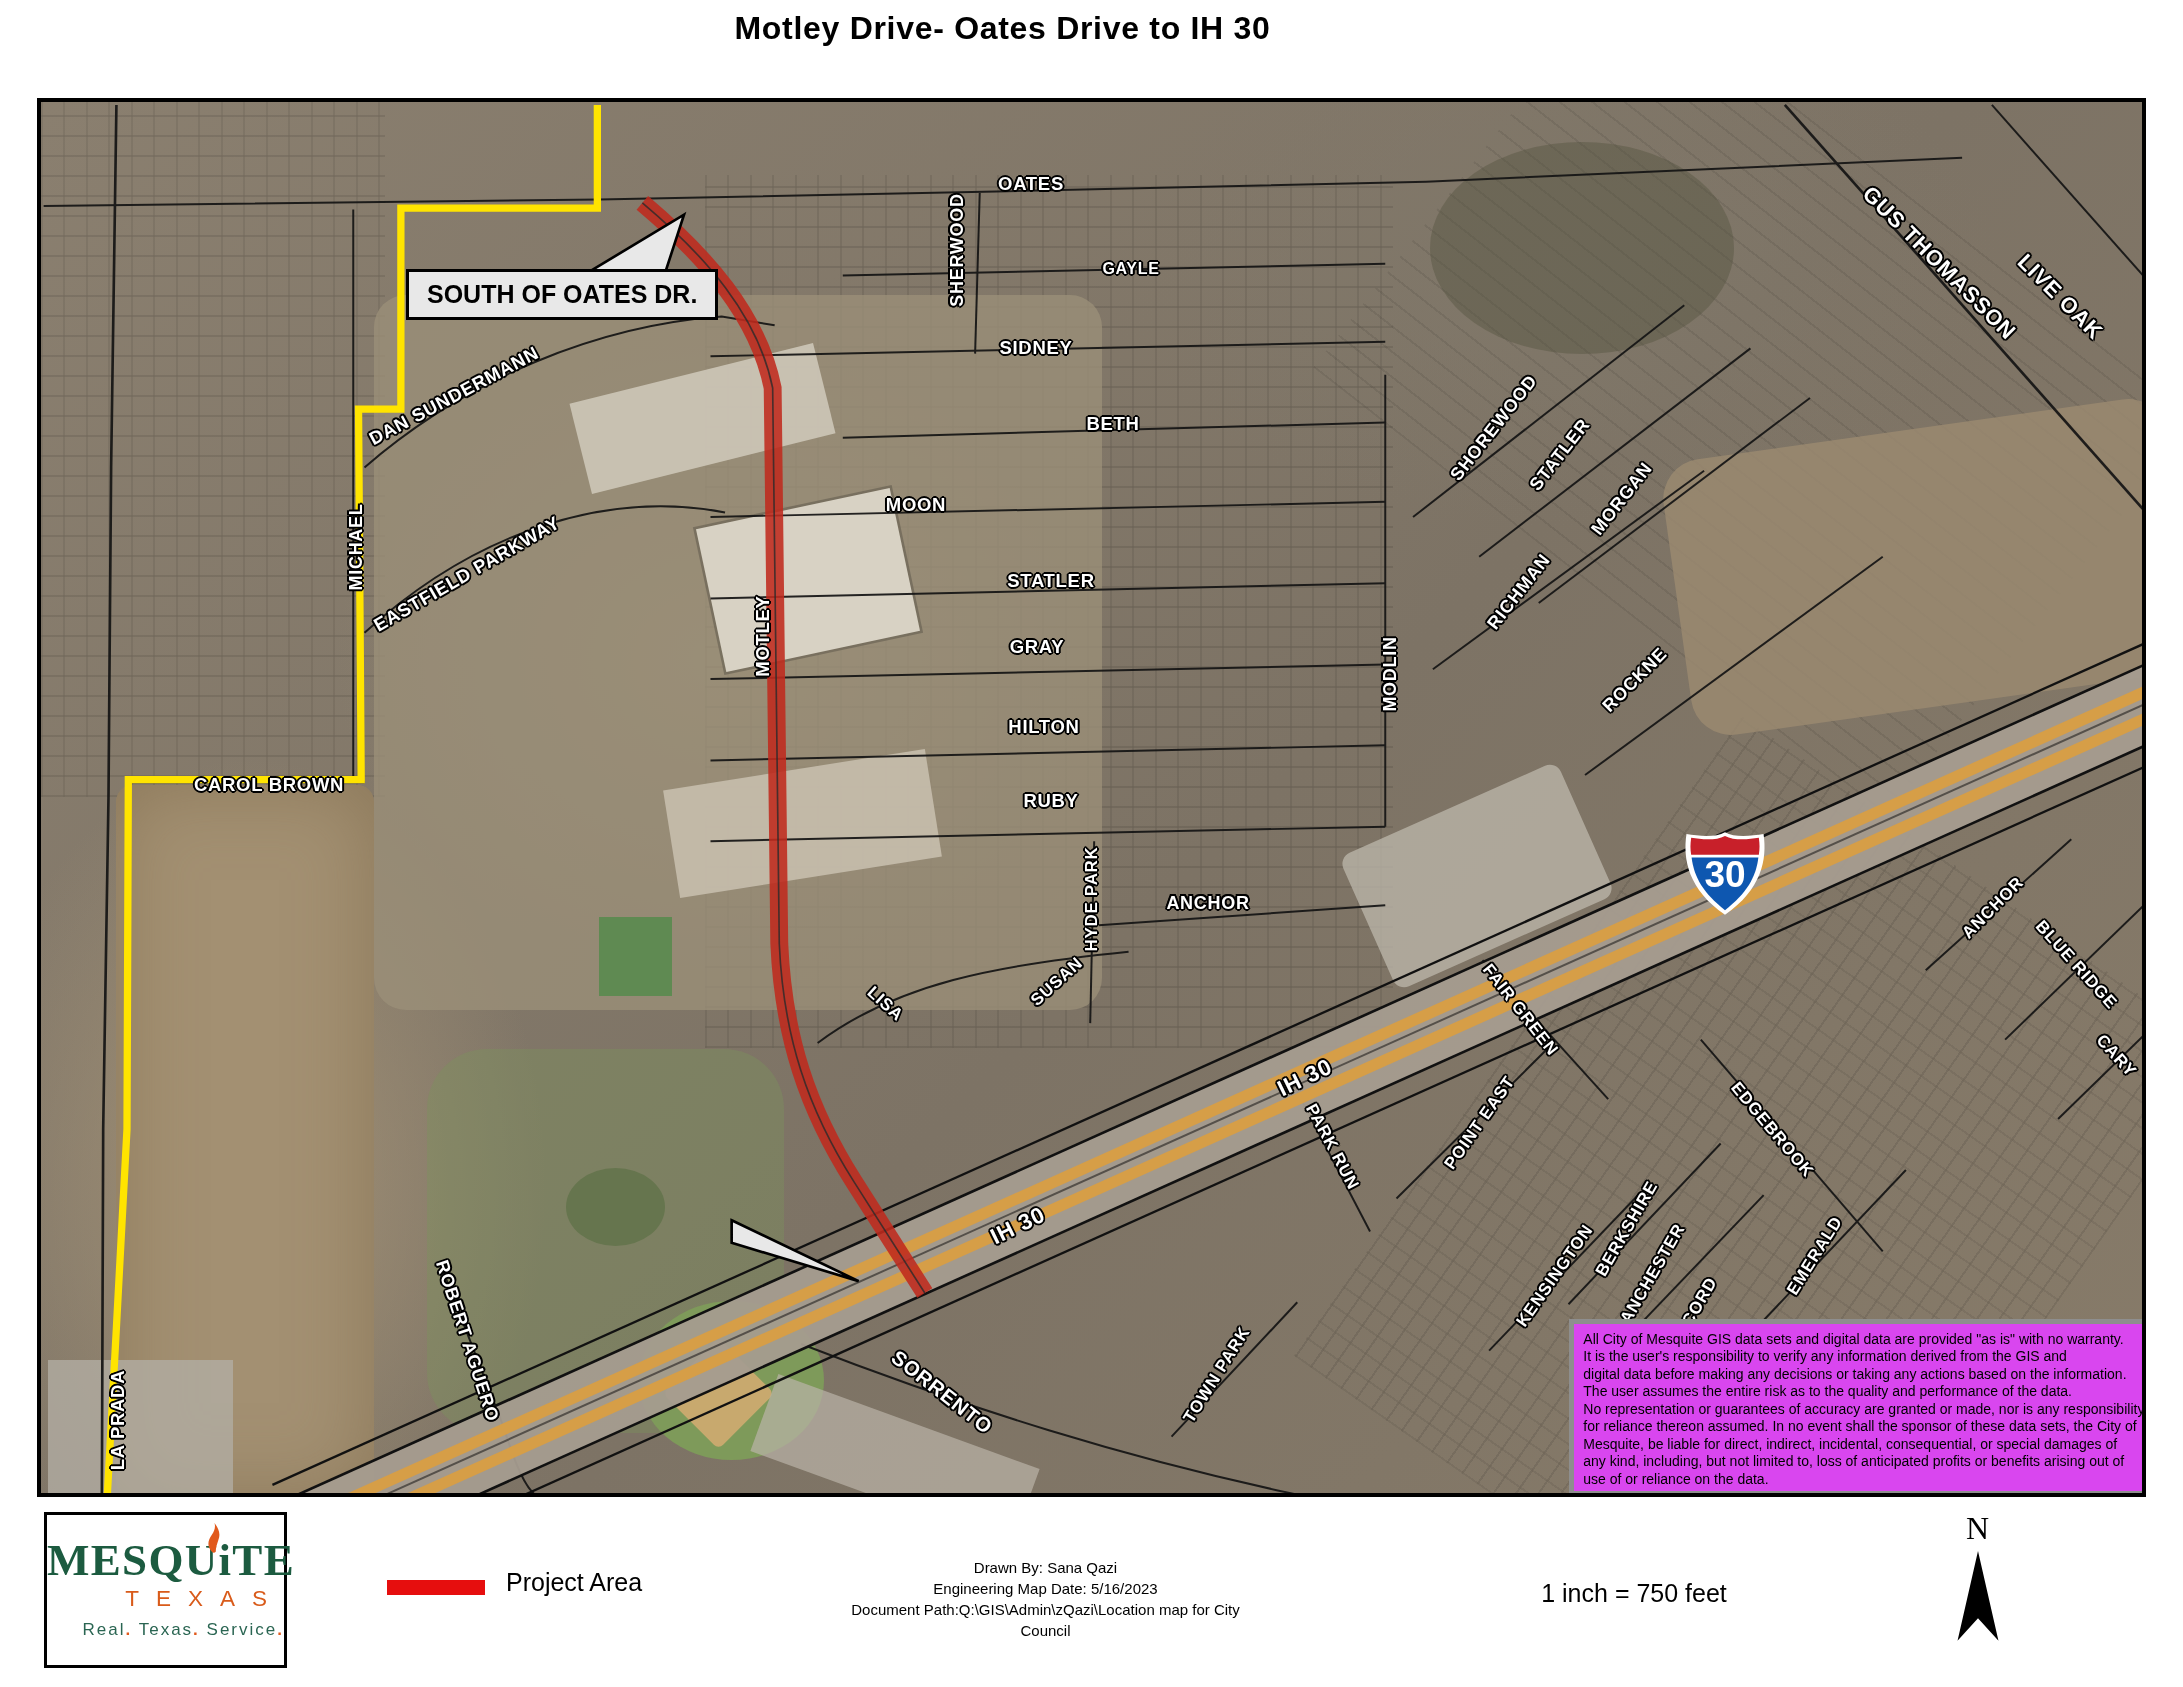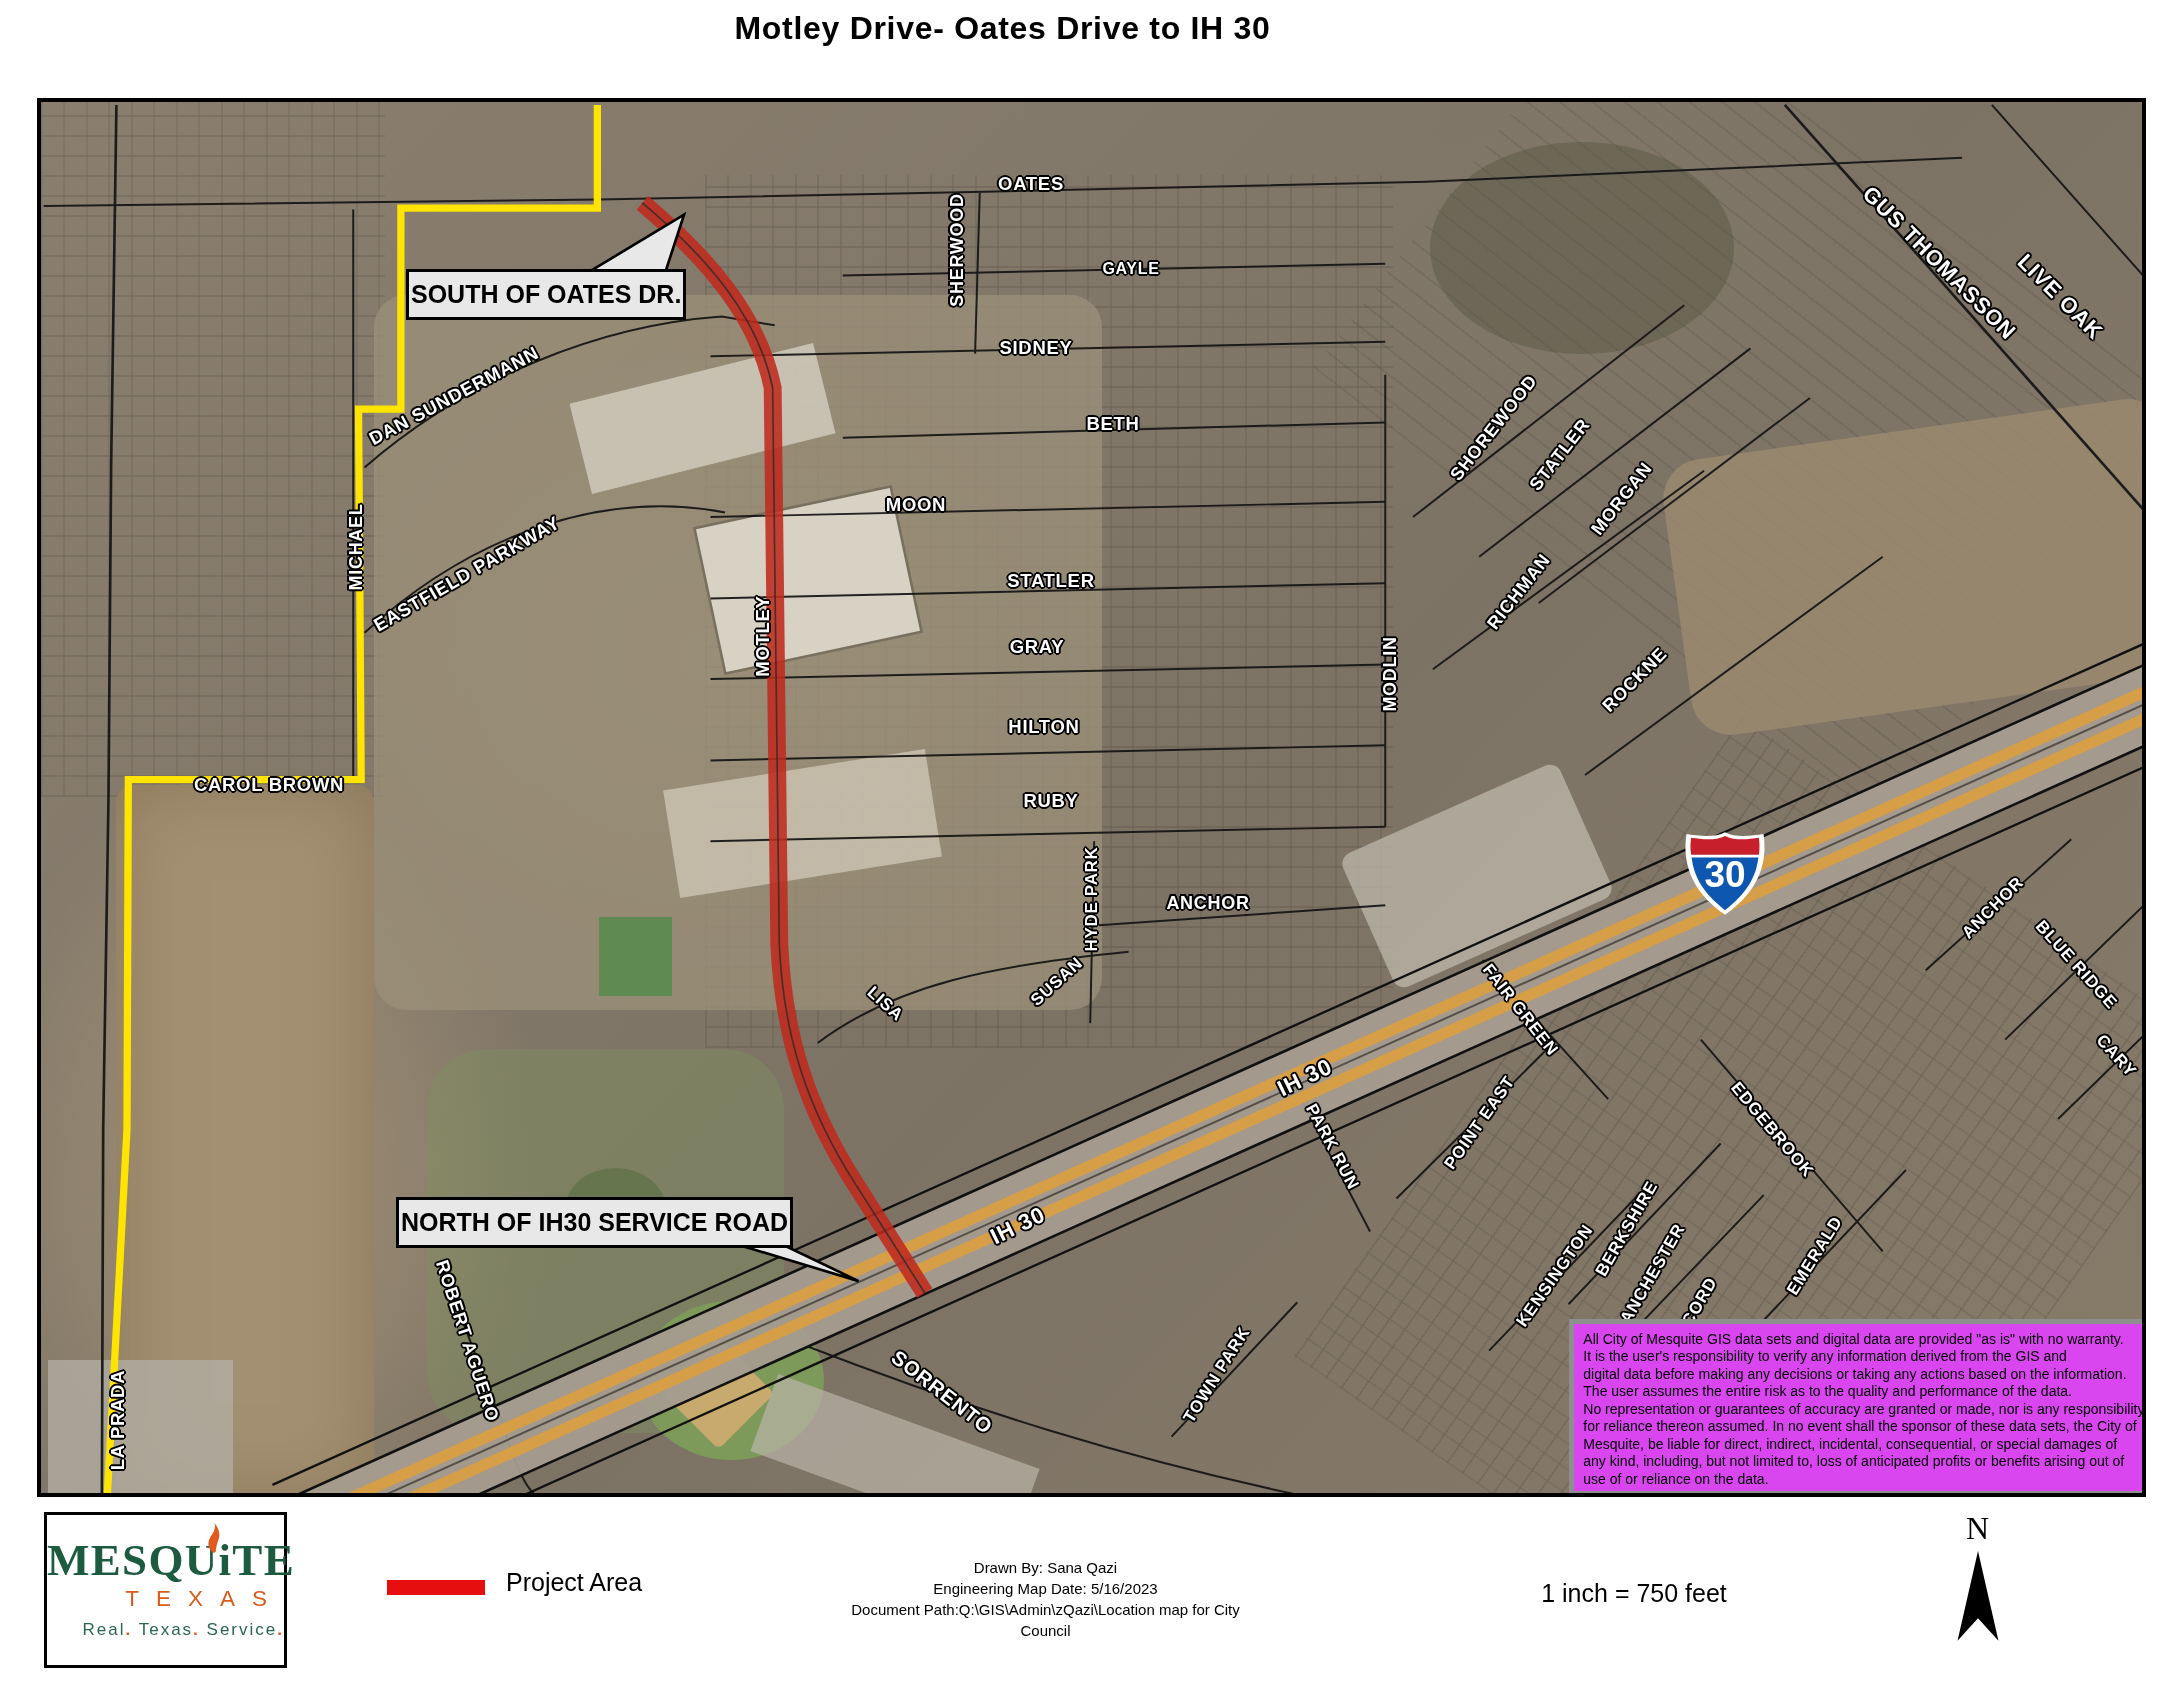--- a/index.html
+++ b/index.html
@@ -25,21 +25,21 @@
   .vec{position:absolute;left:0;top:0;}
 
   
   .slab{position:absolute;font-weight:bold;color:#fff;white-space:nowrap;letter-spacing:0.7px;
     text-shadow:-2px 0 0 #000,2px 0 0 #000,0 -2px 0 #000,0 2px 0 #000,
       -1.3px -1.3px 0 #000,1.3px -1.3px 0 #000,-1.3px 1.3px 0 #000,1.3px 1.3px 0 #000;
     transform-origin:center center;}
 
   
   .callout{position:absolute;background:#e8e8e8;border:3.3px solid #000;
-    font-weight:bold;font-size:25px;color:#000;padding:8px 2px;white-space:nowrap;}
+    font-weight:bold;font-size:25px;color:#000;padding:8px 18px;white-space:nowrap;}
 
   
   .shield{position:absolute;width:94px;height:85px;}
   .shield svg{position:absolute;left:0;top:0;}
   .shield .num{position:absolute;left:0;top:22.5px;width:100%;text-align:center;
     font-size:37px;font-weight:bold;color:#fff;}
 
   
   .disclaimer{position:absolute;left:1528px;top:1217px;width:609px;height:177px;
     box-sizing:border-box;background:#d946ef;border:5.3px solid #8e8e8e;
@@ -225,21 +225,20 @@
       <span class="slab" style="left: 901px; top: 1290px; font-size: 20.5px; transform: translate(-50%, -50%) rotate(38deg);">SORRENTO</span>
       <span class="slab" style="left: 413px; top: 294px; font-size: 18.5px; transform: translate(-50%, -50%) rotate(-28deg);">DAN SUNDERMANN</span>
       <span class="slab" style="left: 315px; top: 445px; font-size: 18px; transform: translate(-50%, -50%) rotate(-90deg);">MICHAEL</span>
       <span class="slab" style="left: 426px; top: 472px; font-size: 18.5px; transform: translate(-50%, -50%) rotate(-30deg);">EASTFIELD PARKWAY</span>
       <span class="slab" style="left: 228px; top: 683px; font-size: 18.5px; transform: translate(-50%, -50%) rotate(0deg);">CAROL BROWN</span>
       <span class="slab" style="left: 77px; top: 1318px; font-size: 18.5px; transform: translate(-50%, -50%) rotate(-90deg);">LA PRADA</span>
       <span class="slab" style="left: 426px; top: 1239px; font-size: 18px; transform: translate(-50%, -50%) rotate(72deg);">ROBERT AGUERO</span>
     </div>
 
   <div class="callout" style="left:365px;top:167px;">SOUTH OF OATES DR.</div>
-  <div class="callout" style="left:355px;top:1095px;">NORTH OF IH30 SERVICE ROAD</div>
 
   <div class="disclaimer">All City of Mesquite GIS data sets and digital data are provided "as is" with no warranty.
 It is the user's responsibility to verify any information derived from the GIS and
 digital data before making any decisions or taking any actions based on the information.
 The user assumes the entire risk as to the quality and performance of the data.
 No representation or guarantees of accuracy are granted or made, nor is any responsibility
 for reliance thereon assumed. In no event shall the sponsor of these data sets, the City of
 Mesquite, be liable for direct, indirect, incidental, consequential, or special damages of
 any kind, including, but not limited to, loss of anticipated profits or benefits arising out of
 use of or reliance on the data.</div>

